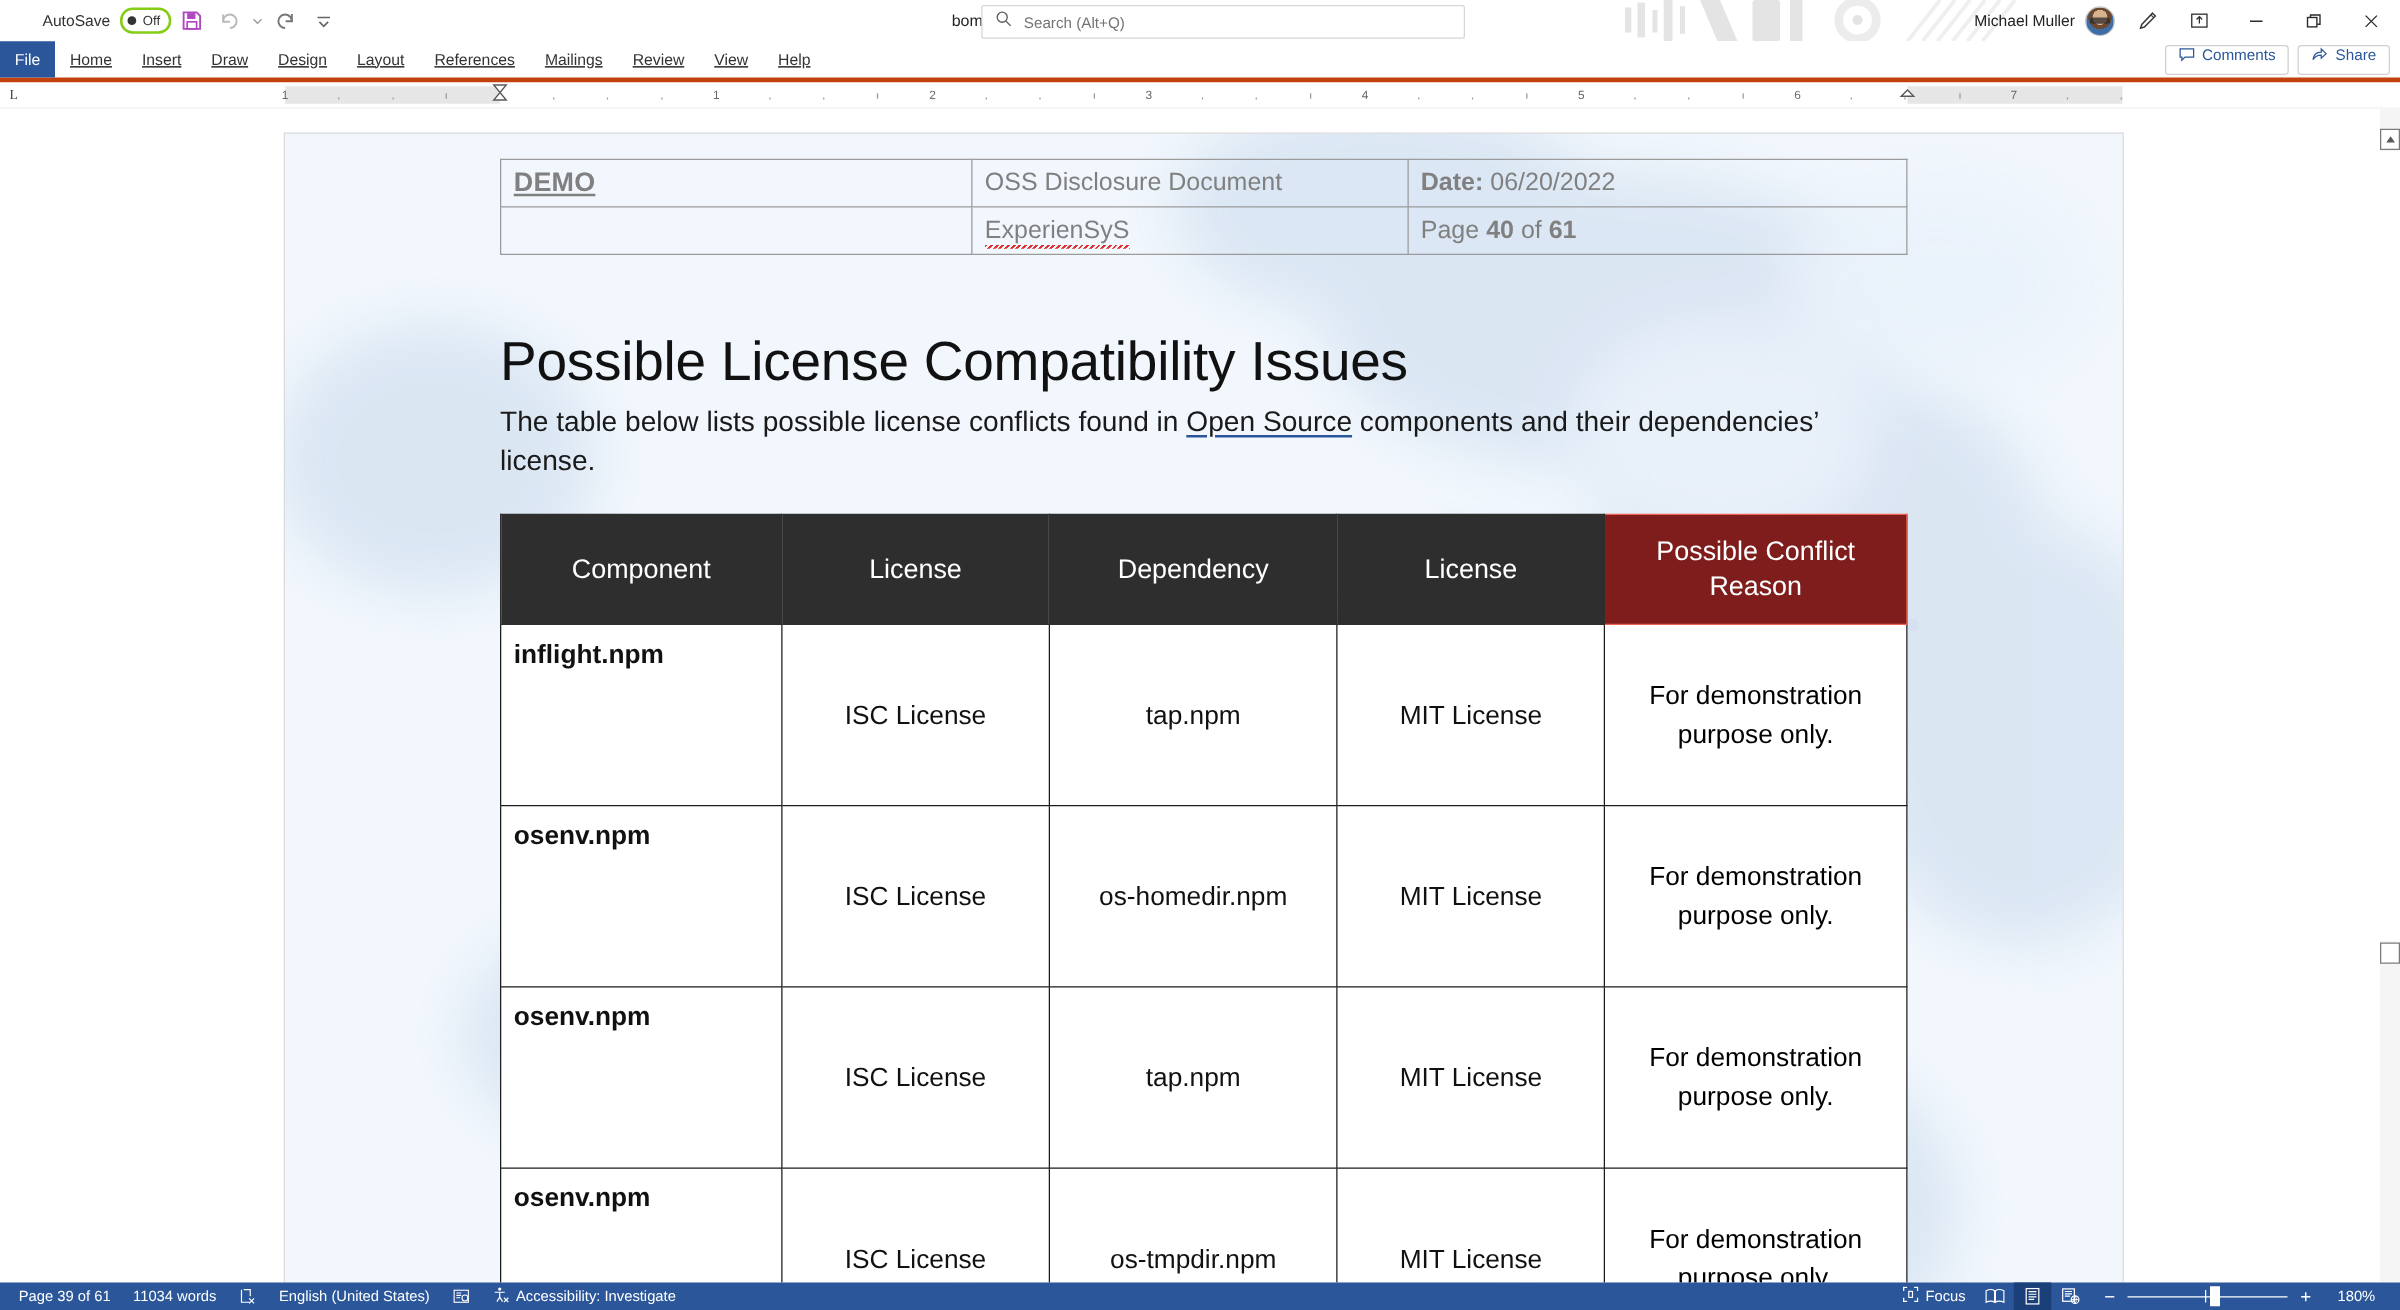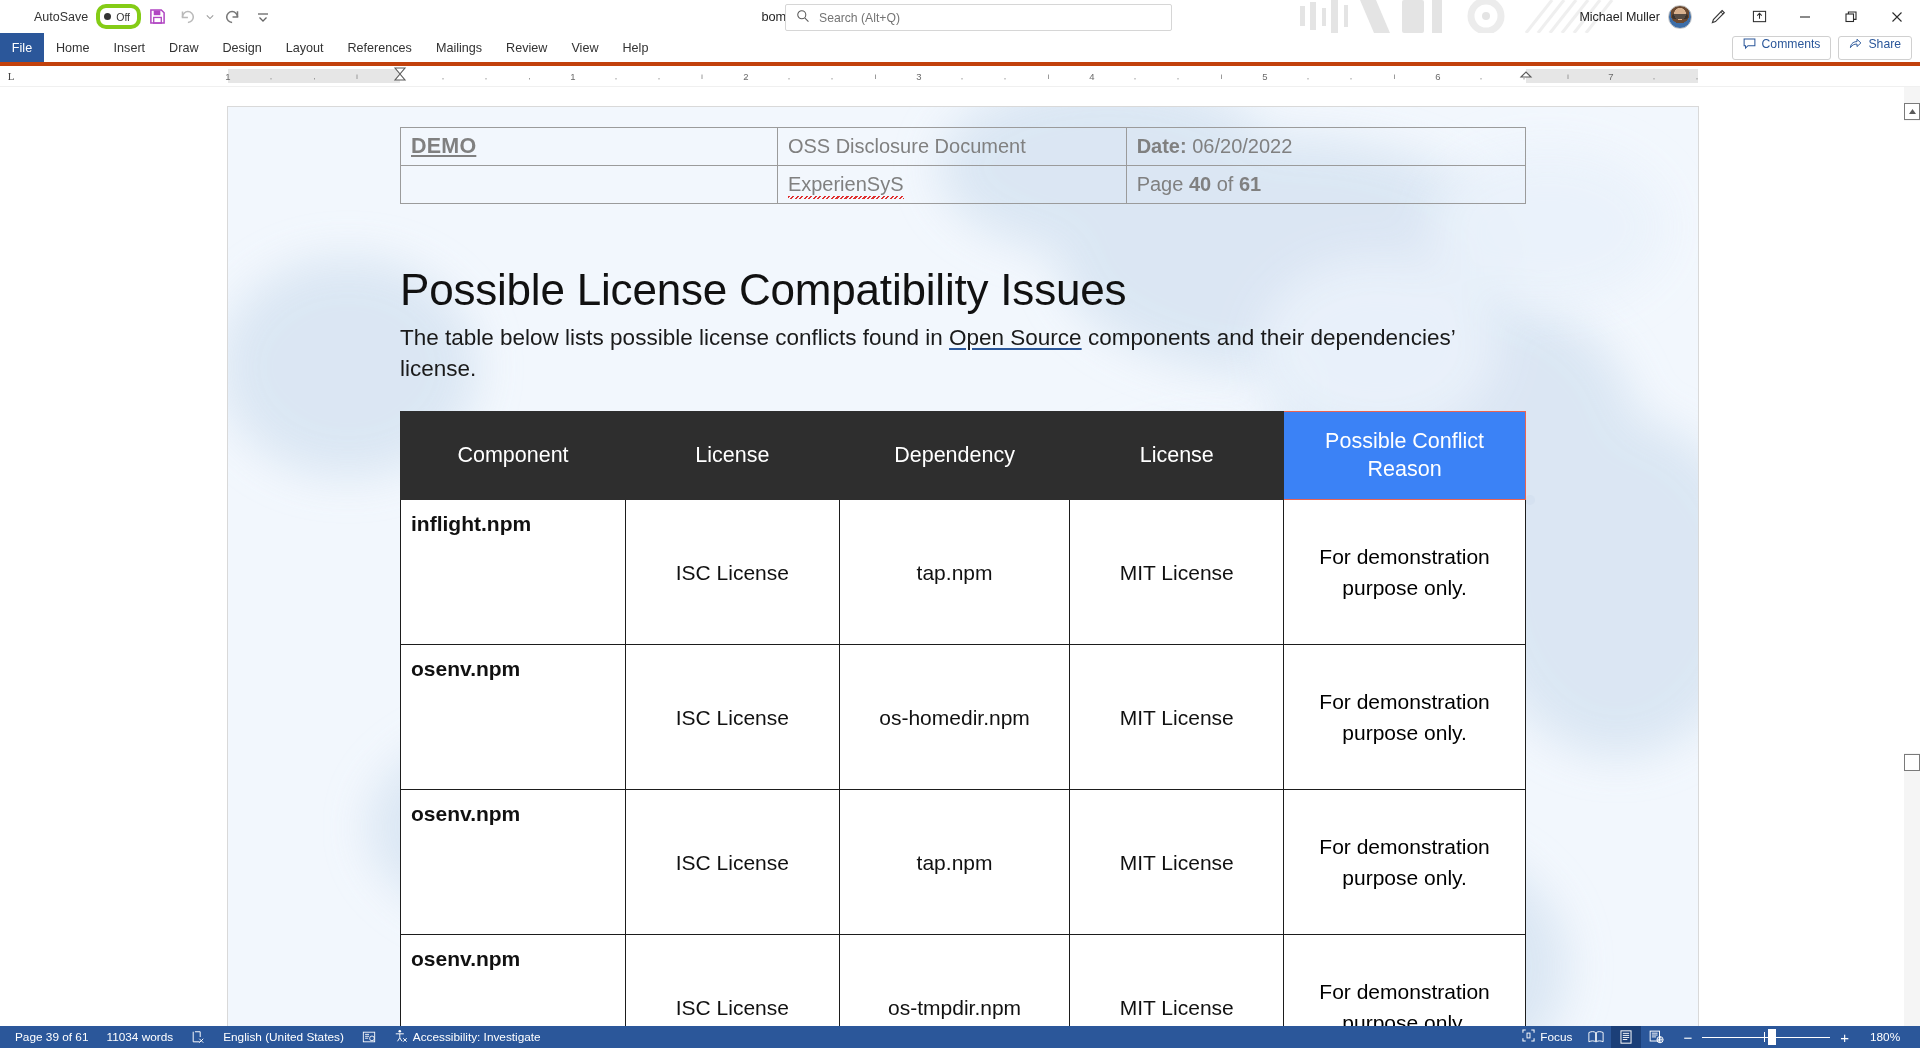--- a/index.html
+++ b/index.html
@@ -16,21 +16,21 @@
     height:33px;min-height:33px;background:#ffffff;display:flex;align-items:center;
     position:relative;
   }
   .tb-deco{
     position:absolute;right:300px;top:0;width:330px;height:33px;overflow:hidden;pointer-events:none;
   }
   .tb-deco svg{display:block;}
   .qat{display:flex;align-items:center;gap:2px;padding-left:10px;z-index:2;margin-left:18px;}
   .qat .lbl{font-size:12.5px;color:#333;padding:0 6px;}
   .toggle{
-    display:inline-flex;align-items:center;gap:5px;border:4px solid #84cc16;border-radius:10px;
+    display:inline-flex;align-items:center;gap:5px;border:2px solid #84cc16;border-radius:10px;
     height:17px;padding:0 7px 0 4px;background:#fff;
   }
   .toggle .knob{width:7px;height:7px;border-radius:50%;background:#333;}
   .toggle .ton{font-size:10.5px;color:#333;}
   .qbtn{width:28px;height:26px;display:flex;align-items:center;justify-content:center;border-radius:3px;}
   .doctitle{
     position:absolute;left:0;right:0;top:0;height:33px;display:flex;align-items:center;justify-content:center;
     pointer-events:none;
   }
   .doctitle .t{font-size:12.8px;color:#252525;pointer-events:auto;}
@@ -54,21 +54,21 @@
 
   
   .ribbon{
     height:29px;min-height:29px;background:#ffffff;display:flex;align-items:stretch;position:relative;
     border-bottom:4px solid #c2410c;
   }
   .filetab{
     background:#2b579a;color:#fff;font-size:12.6px;display:flex;align-items:center;justify-content:center;
     width:44px;height:29px;
   }
-  .tabs{display:flex;align-items:stretch;}
+  .tabs{display:flex;align-items:stretch;text-decoration:underline;}
   .tab{
     font-size:12.6px;color:#333;display:flex;align-items:center;padding:0 12px;height:29px;
     border-radius:3px 3px 0 0;white-space:nowrap;
   }
   .ribbon-right{position:absolute;right:8px;top:0;height:29px;display:flex;align-items:center;gap:7px;}
   .pill{
     display:flex;align-items:flex-start;gap:6px;border:1px solid #d0d0d0;border-radius:3px;
     height:22px;padding:0 10px;font-size:12.2px;color:#2b579a;background:#fff;
   }
 
@@ -112,21 +112,21 @@
     font-size:22.5px;line-height:1.42;color:#1a1a1a;margin:0 0 26px 0;
   }
   p.intro a{color:#1a1a1a;text-decoration:underline;text-decoration-color:#2b579a;text-underline-offset:3px;}
 
   
   .maintbl{width:100%;table-layout:fixed;}
   .maintbl th{
     background:#2e2e2e;color:#fff;font-weight:400;font-size:21.5px;
     border:1px solid #2e2e2e;padding:16px 6px;vertical-align:middle;line-height:1.28;
   }
-  .maintbl th.accent{background:#3b82f6;border-color:#ea6352;}
+  .maintbl th.accent{background:#7f1d1d;border-color:#ea6352;}
   .maintbl td{
     border:1px solid #1d1d1d;padding:10px 8px;font-size:21px;color:#111;text-align:center;
     vertical-align:middle;height:124px;background:#fff;line-height:1.5;
   }
   .maintbl td.comp{text-align:left;font-weight:bold;vertical-align:top;padding-top:8px;padding-left:10px;}
   .maintbl td.reason{color:#000000;}
   .col-comp{width:20%;}
   .col-lic{width:19%;}
   .col-dep{width:20.5%;}
   .col-lic2{width:19%;}

